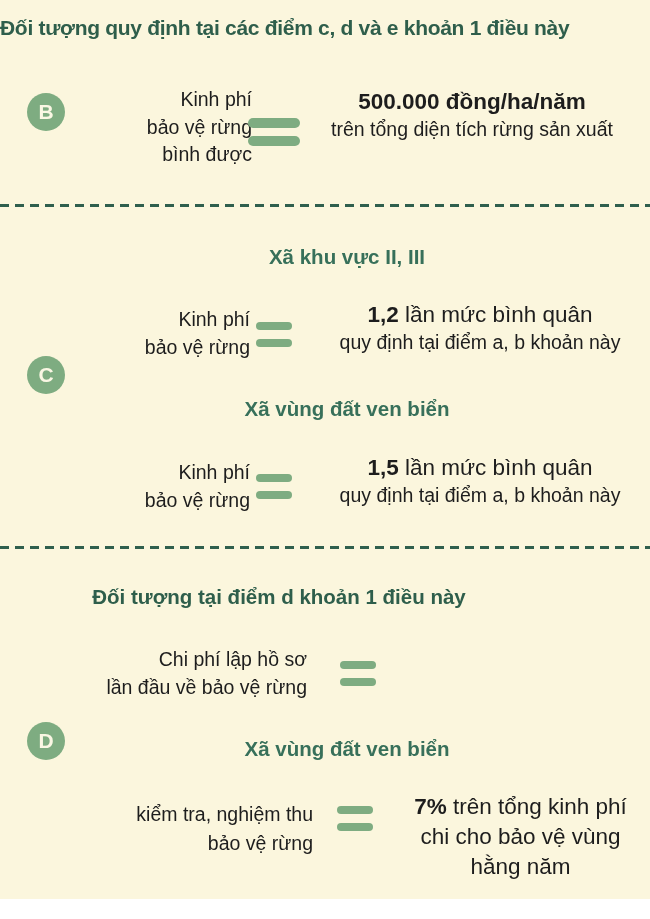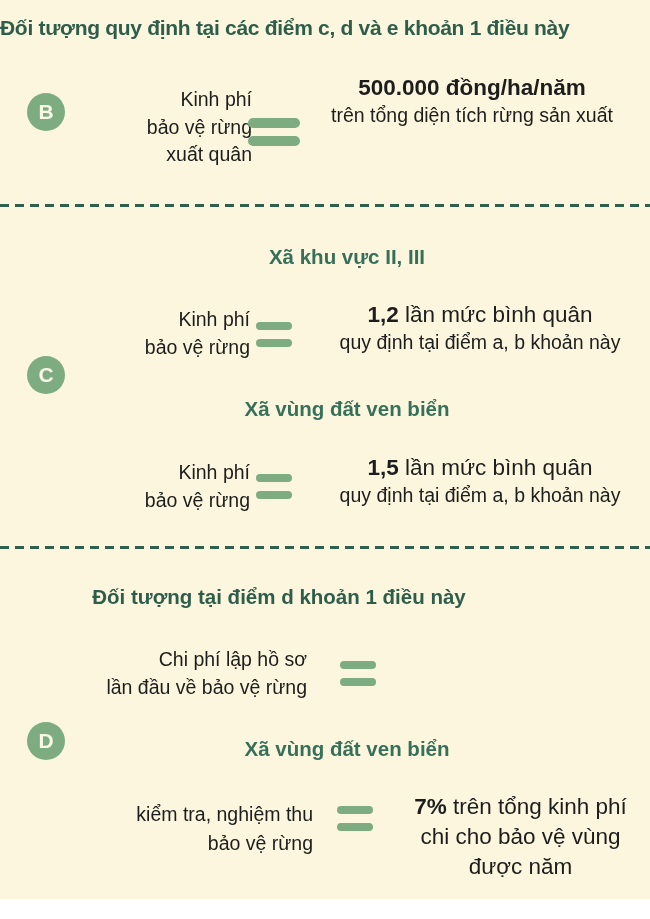--- a/index.html
+++ b/index.html
@@ -71,29 +71,29 @@
 
   <div class="abs main-heading">Đối tượng quy định tại các điểm c, d và e khoản 1 điều này</div>
 
   <div class="abs badge" style="left:27px; top:93px;">
     <span>B</span>
   </div>
 
   <div class="abs lbl" style="left:52px; top:86px; width:200px;">
     <div class="line">Kinh phí</div>
     <div class="line">bảo vệ rừng</div>
-    <div class="line">xuất quân</div>
+    <div class="line">bình được</div>
   </div>
 
   <div class="abs equals eq-lg" style="left:248px; top:118px;">
     <div class="bar"></div>
     <div class="bar"></div>
   </div>
 
-  <div class="abs val" style="left:303px; top:73px; width:338px;">
+  <div class="abs val" style="left:303px; top:87px; width:338px;">
     <div class="title">500.000 đồng/ha/năm</div>
     <div class="sub">trên tổng diện tích rừng sản xuất</div>
   </div>
 
   <div class="abs dash-divider" style="top:204px;"></div>
 
   <div class="abs sub-heading" style="top:245px;">Xã khu vực II, III</div>
 
   <div class="abs lbl" style="left:50px; top:306px; width:200px;">
     <div class="line">Kinh phí</div>
@@ -158,17 +158,17 @@
   </div>
 
   <div class="abs equals eq-sm" style="left:337px; top:806px;">
     <div class="bar"></div>
     <div class="bar"></div>
   </div>
 
   <div class="abs val" style="left:393px; top:792px; width:255px;">
     <div class="big"><b>7%</b><span> trên tổng kinh phí</span></div>
     <div class="big">chi cho bảo vệ vùng</div>
-    <div class="big">được năm</div>
+    <div class="big">hằng năm</div>
   </div>
 
   <div class="abs bottom-strip"></div>
 </div>
 
 </body></html>

